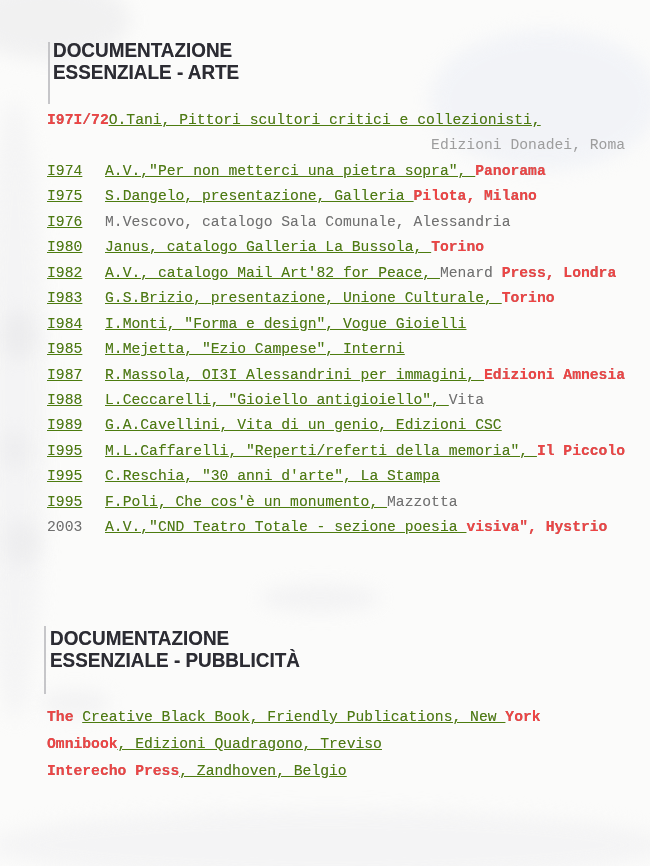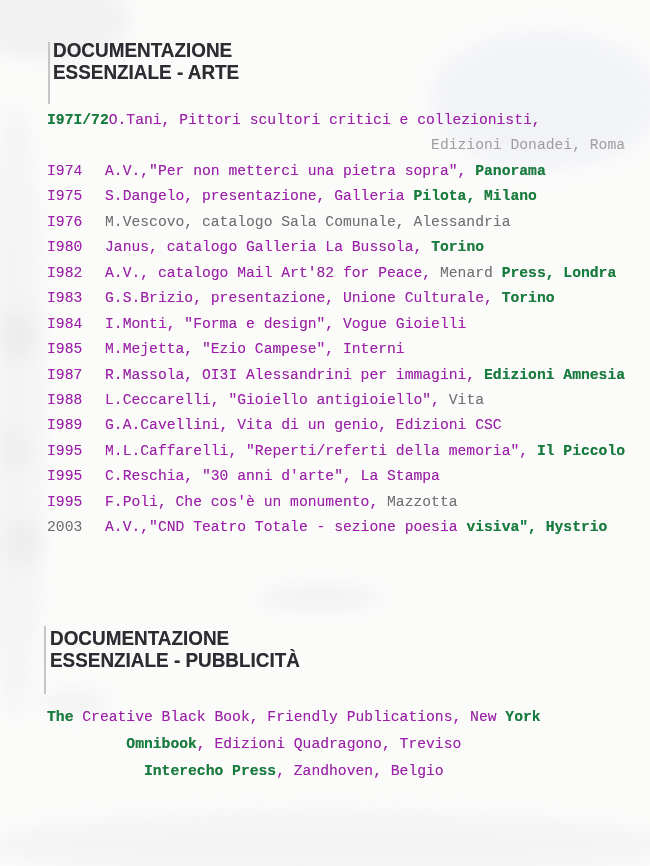--- a/index.html
+++ b/index.html
@@ -32,28 +32,28 @@
     color:#2c2c33;letter-spacing:0px;
     transform:scaleX(.9);transform-origin:left top;
     text-shadow:0 0 .5px rgba(44,44,51,.55);
     white-space:nowrap;
   }
   .st-1{left:53px;top:39px;}
   .st-2{left:50px;top:627px;}
 
   .entry-list{position:absolute;white-space:nowrap;}
   .list-1{left:47px;top:108px;font-size:14.7px;line-height:25.45px;}
-  .list-2{left:47px;top:704px;font-size:14.7px;line-height:27px;text-align:center;}
+  .list-2{left:47px;top:704px;font-size:14.7px;line-height:27px;}
 
   .row{white-space:nowrap;}
   .row .year{display:inline-block;min-width:58px;}
   .row.cont{margin-left:58px;text-align:right;}
 
-  .s-b{font-weight:700;color:#15803d;text-shadow:0 0 .6px rgba(0,0,0,.45);}
-  .s-n{color:#a21caf;text-shadow:0 0 .5px rgba(0,0,0,.3);}
+  .s-b{font-weight:700;color:#ef4444;text-shadow:0 0 .6px rgba(0,0,0,.45);}
+  .s-n{color:#4d7c0f;text-shadow:0 0 .5px rgba(0,0,0,.3);text-decoration:underline;}
   .s-m{color:#707070;text-shadow:0 0 .4px rgba(0,0,0,.15);}
   .s-f{color:#9d9d9d;}
 </style>
 </head>
 <body>
 
 <div class="page">
   <div class="blob b1"></div>
   <div class="blob b2"></div>
   <div class="blob b3"></div>

